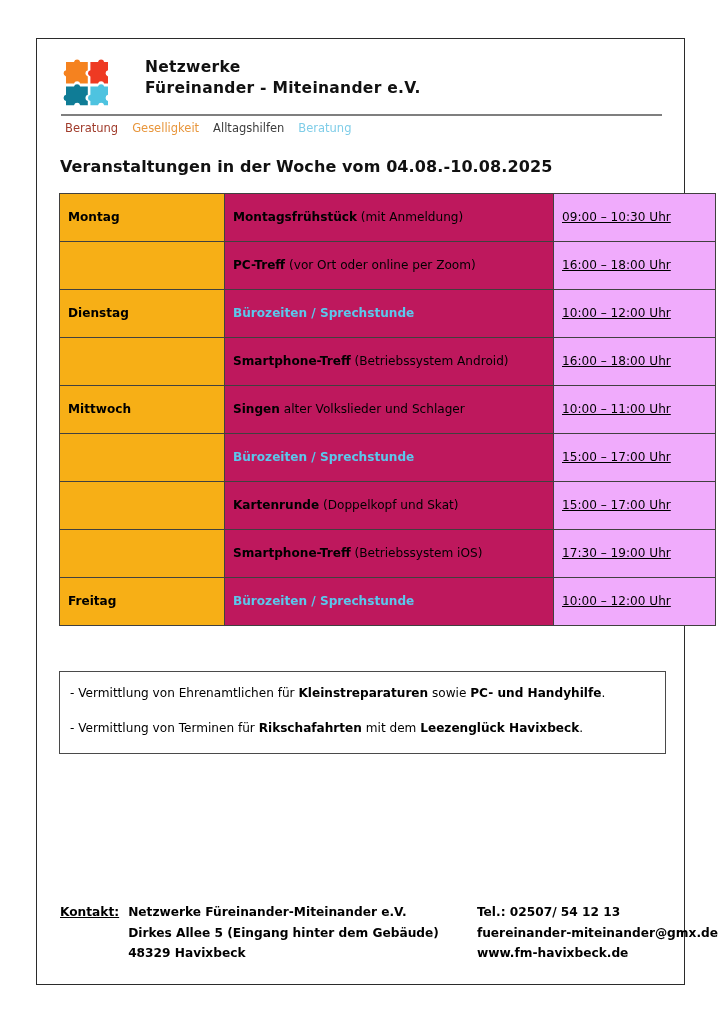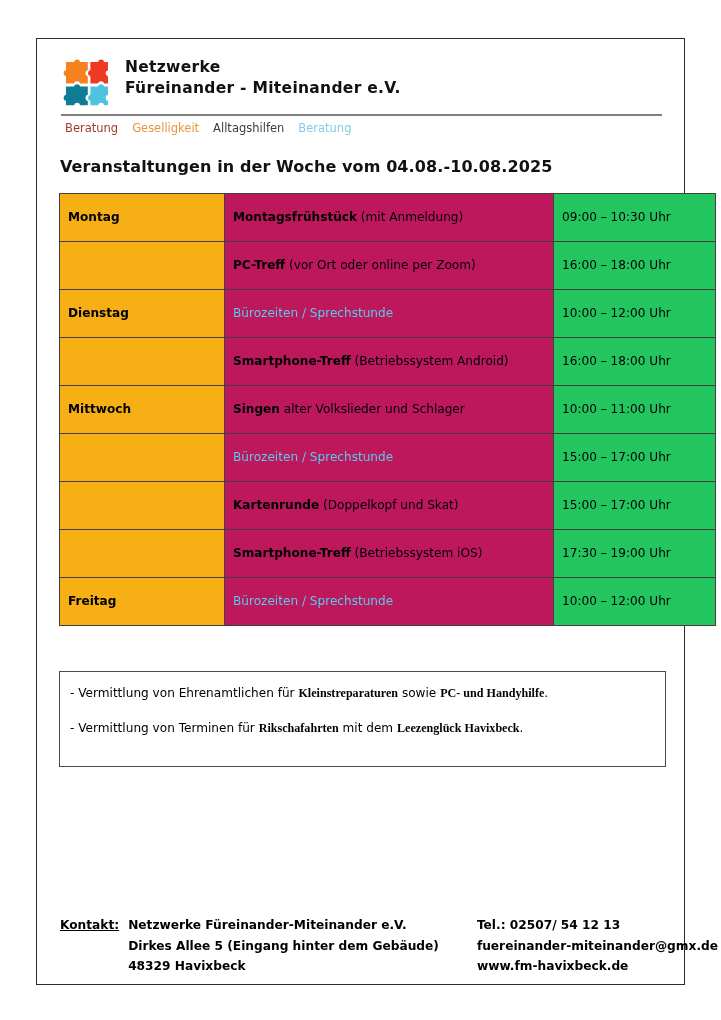--- a/index.html
+++ b/index.html
@@ -25,20 +25,21 @@
     border: 1.5px solid #2b2b2b;
     box-sizing: border-box;
     background: #ffffff;
   }
 
   
   .header {
     display: flex;
     align-items: flex-start;
     padding: 17px 0 0 26px;
+    gap: 20px;
   }
   .logo {
     width: 48px;
     height: 50px;
     flex: 0 0 48px;
     position: relative;
     margin-top: 2px;
   }
   .logo svg { display: block; }
 
@@ -108,43 +109,44 @@
     padding-left: 9px;
     font-size: 12.3px;
   }
   td.c-event {
     width: 312px;
     background: #be185d;
     padding-left: 10px;
   }
   td.c-time {
     width: 145px;
-    background: #22c55e;
+    background: #f0abfc;
     padding-left: 10px;
     font-size: 12.1px;
+    text-decoration: underline;
   }
   .ev-strong { font-weight: bold; }
-  .ev-office { color: #5BC8EC; font-weight: normal; }
+  .ev-office { color: #5BC8EC; font-weight: bold; }
 
   
   .notes {
     margin: 45px 0 0 22px;
     width: 607px;
     box-sizing: border-box;
     border: 1.3px solid #4a4a4a;
     padding: 13px 10px 16px 10px;
   }
   .note-line {
     font-size: 12.1px;
     font-family: "DejaVu Sans", sans-serif;
     line-height: 17px;
     margin-bottom: 18px;
   }
-  .note-line:last-child { margin-bottom: 13px; }
-  .note-line b { font-weight: bold; font-family: Liberation Serif, serif; }
+  .note-line:last-child { margin-bottom: 0; }
+  .note-line b { font-weight: bold; }
 
   
   .contact {
     margin: 148px 0 0 23px;
     display: flex;
     font-size: 12.2px;
     font-family: "DejaVu Sans", sans-serif;
     font-weight: bold;
     line-height: 20.5px;
   }

